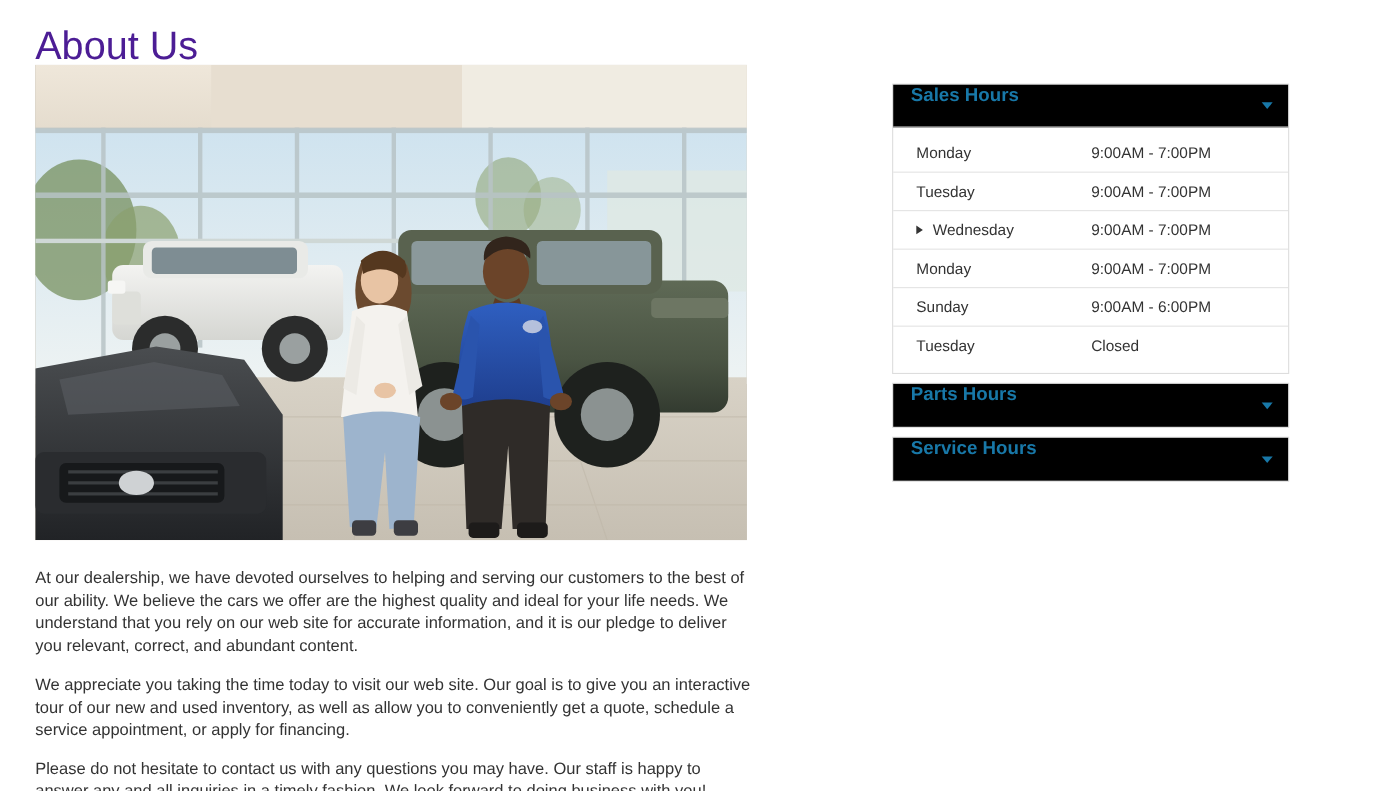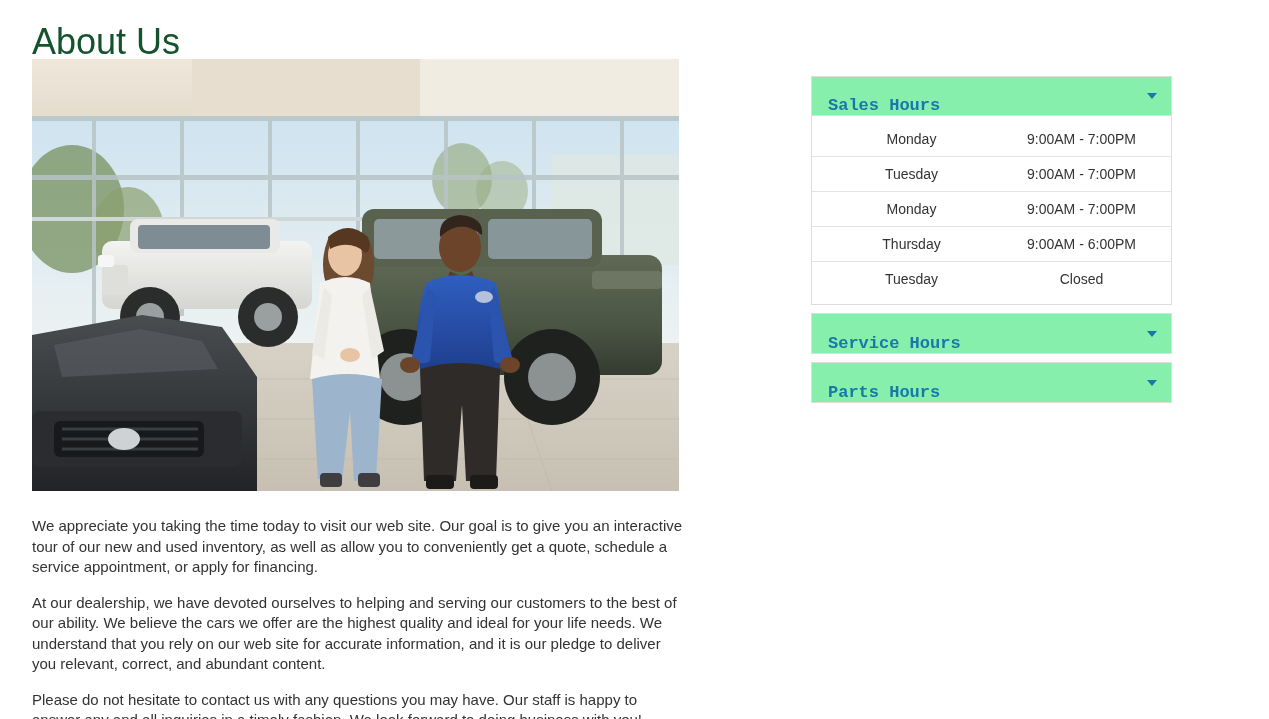--- a/index.html
+++ b/index.html
@@ -17,21 +17,21 @@
     height: 719px;
   }
 
   
   .page-title {
     position: absolute;
     left: 32px;
     top: -4px;
     font-size: 36px;
     font-weight: 400;
-    color: #14532d;
+    color: #4c1d95;
     letter-spacing: 0px;
     line-height: 1.2;
   }
 
   
   .hero {
     position: absolute;
     left: 32px;
     top: 59px;
     width: 647px;
@@ -60,47 +60,46 @@
     left: 811px;
     top: 76px;
     width: 361px;
   }
   .panel {
     border: 1px solid #dddddd;
     background: #ffffff;
     margin-bottom: 8px;
   }
   .panel-head {
-    background: #86efac;
+    background: #000000;
     border-bottom: 1px solid #dddddd;
     height: 39px;
     display: flex;
-    align-items: flex-end;
+    align-items: flex-start;
     padding: 0 16px;
     cursor: pointer;
     position: relative;
-    font-family: Liberation Mono, monospace;
   }
   .panel.collapsed .panel-head { border-bottom: none; }
   .panel-title {
     font-size: 17px;
     font-weight: bold;
     color: #1878a8;
   }
   .caret {
     position: absolute;
     right: 14px;
     top: 50%;
     transform: translateY(-50%);
     width: 0; height: 0;
     border-left: 5px solid transparent;
     border-right: 5px solid transparent;
     border-top: 6px solid #1878a8;
   }
-  .panel-body { padding: 6px 0 8px 0; text-align: center; }
+  .panel-body { padding: 6px 0 8px 0; }
   .hours-table {
     width: 100%;
     border-collapse: collapse;
     font-size: 14px;
   }
   .hours-table td {
     padding: 9px 0 9px 0;
     border-bottom: 1px solid #e3e3e3;
     color: #333333;
     vertical-align: middle;
@@ -264,22 +263,22 @@
         <ellipse cx="478" cy="306" rx="10" ry="8" fill="#6b4429"></ellipse>
         <path d="M388 310 q40 -12 80 0 l-4 112 l-30 0 l-4 -76 l-6 76 l-32 0 Z" fill="#2f2b28"></path>
         <rect x="394" y="416" width="28" height="14" rx="4" fill="#1d1b1a"></rect>
         <rect x="438" y="416" width="28" height="14" rx="4" fill="#1d1b1a"></rect>
         <ellipse cx="452" cy="238" rx="9" ry="6" fill="#d8dbe6" opacity="0.8"></ellipse>
       </g>
     </svg>
   </div>
 
   <div class="copy">
+    <p>At our dealership, we have devoted ourselves to helping and serving our customers to the best of our ability. We believe the cars we offer are the highest quality and ideal for your life needs. We understand that you rely on our web site for accurate information, and it is our pledge to deliver you relevant, correct, and abundant content.</p>
     <p>We appreciate you taking the time today to visit our web site. Our goal is to give you an interactive tour of our new and used inventory, as well as allow you to conveniently get a quote, schedule a service appointment, or apply for financing.</p>
-    <p>At our dealership, we have devoted ourselves to helping and serving our customers to the best of our ability. We believe the cars we offer are the highest quality and ideal for your life needs. We understand that you rely on our web site for accurate information, and it is our pledge to deliver you relevant, correct, and abundant content.</p>
     <p>Please do not hesitate to contact us with any questions you may have. Our staff is happy to answer any and all inquiries in a timely fashion. We look forward to doing business with you!</p>
   </div>
 
   <div class="hours-col">
 
     <div class="panel">
       <div class="panel-head">
         <span class="panel-title">Sales Hours</span>
         <span class="caret"></span>
       </div>
@@ -287,45 +286,52 @@
         <table class="hours-table">
           <tbody>
             <tr>
               <td class="day">Monday</td>
               <td class="time">9:00AM - 7:00PM</td>
             </tr>
             <tr>
               <td class="day">Tuesday</td>
               <td class="time">9:00AM - 7:00PM</td>
             </tr>
+            <tr class="row-current">
+              <td class="day">
+                <span class="day-marker"></span>
+                <span>Wednesday</span>
+              </td>
+              <td class="time">9:00AM - 7:00PM</td>
+            </tr>
             <tr>
               <td class="day">Monday</td>
               <td class="time">9:00AM - 7:00PM</td>
             </tr>
             <tr>
-              <td class="day">Thursday</td>
+              <td class="day">Sunday</td>
               <td class="time">9:00AM - 6:00PM</td>
             </tr>
             <tr>
               <td class="day">Tuesday</td>
               <td class="time">Closed</td>
             </tr>
           </tbody>
         </table>
+      </div>
+    </div>
+
+    <div class="panel collapsed">
+      <div class="panel-head">
+        <span class="panel-title">Parts Hours</span>
+        <span class="caret"></span>
       </div>
     </div>
 
     <div class="panel collapsed">
       <div class="panel-head">
         <span class="panel-title">Service Hours</span>
         <span class="caret"></span>
       </div>
     </div>
 
-    <div class="panel collapsed">
-      <div class="panel-head">
-        <span class="panel-title">Parts Hours</span>
-        <span class="caret"></span>
-      </div>
-    </div>
-
   </div>
 </div>
 
 </body></html>

